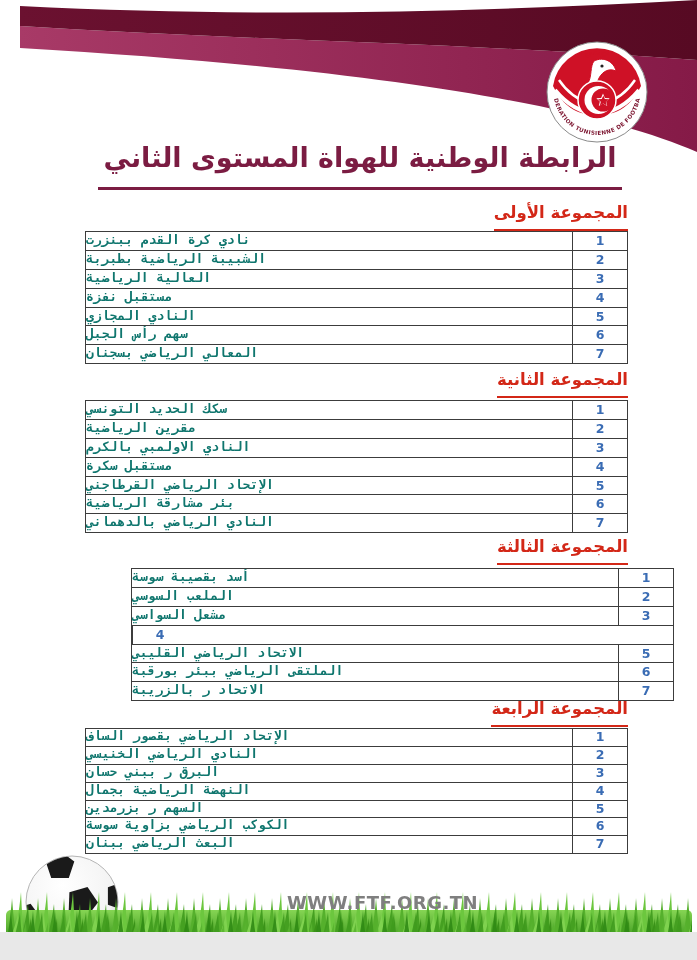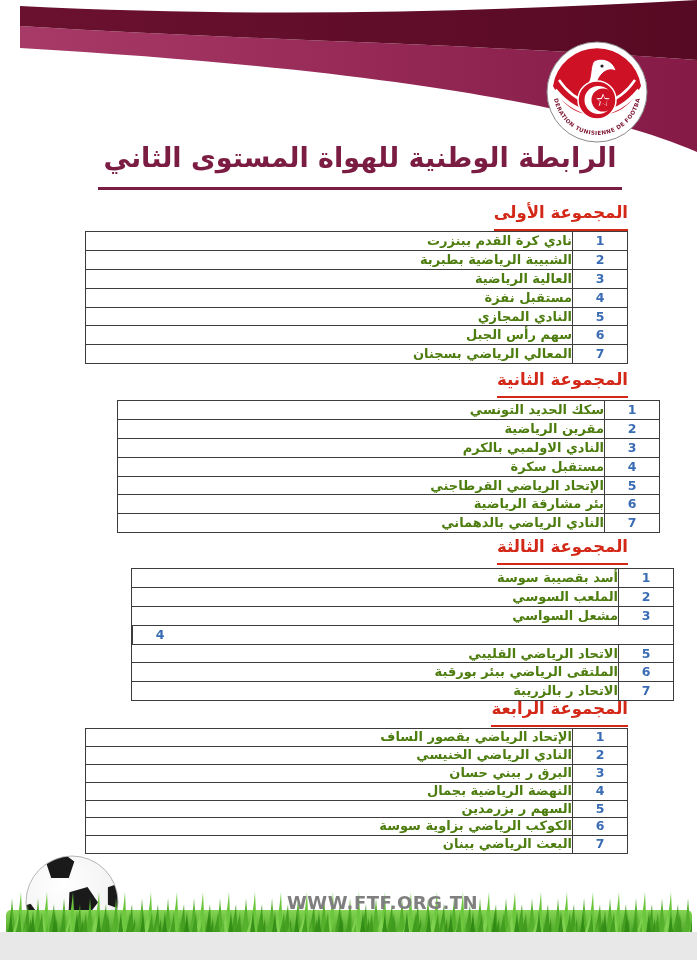--- a/index.html
+++ b/index.html
@@ -21,29 +21,29 @@
     position:absolute;right:69px;z-index:2;direction:rtl;
     color:#d32717;font-size:16.5px;font-weight:bold;line-height:1.35;
     border-bottom:2px solid #d32717;padding-bottom:5px;
   }
   #gh-0{top:202px;} #gh-1{top:369px;} #gh-2{top:536px;} #gh-3{top:698px;}
   
   .grp-table{
     position:absolute;left:85px;width:543px;z-index:2;
     border:1.5px solid #3c3c3c;box-sizing:border-box;background:#fff;
   }
-  #gt-0{top:231px;} #gt-1{top:400px;margin-left:32px;} #gt-2{top:568px;margin-left:46px;} #gt-3{top:728px;}
+  #gt-0{top:231px;} #gt-1{top:400px;} #gt-2{top:568px;margin-left:46px;} #gt-3{top:728px;}
   .t-row{display:flex;border-top:1.3px solid #3c3c3c;}
   .t-row:first-child{border-top:none;}
   .row-std .t-row{height:17.9px;line-height:17.9px;}
   .row-cmp .t-row{height:16.9px;line-height:16.9px;}
   .cell-club{
-    flex:1;direction:rtl;text-align:right;
-    font-size:13px;font-weight:bold;color:#4d7c0f;
-    white-space:nowrap;overflow:hidden;
+    flex:1;direction:rtl;text-align:left;
+    font-size:13px;font-weight:bold;color:#0f766e;
+    white-space:nowrap;overflow:hidden;font-family:Liberation Mono, monospace;
   }
   .cell-num{
     width:54px;border-left:1.3px solid #3c3c3c;text-align:center;
     font-size:12.5px;font-weight:bold;color:#3a6cb4;
   }
   
   #ball-art{position:absolute;left:20px;top:852px;z-index:4;}
   #grass-art{position:absolute;left:6px;top:884px;z-index:5;}
   #site-url{
     position:absolute;left:287px;top:892px;z-index:6;

